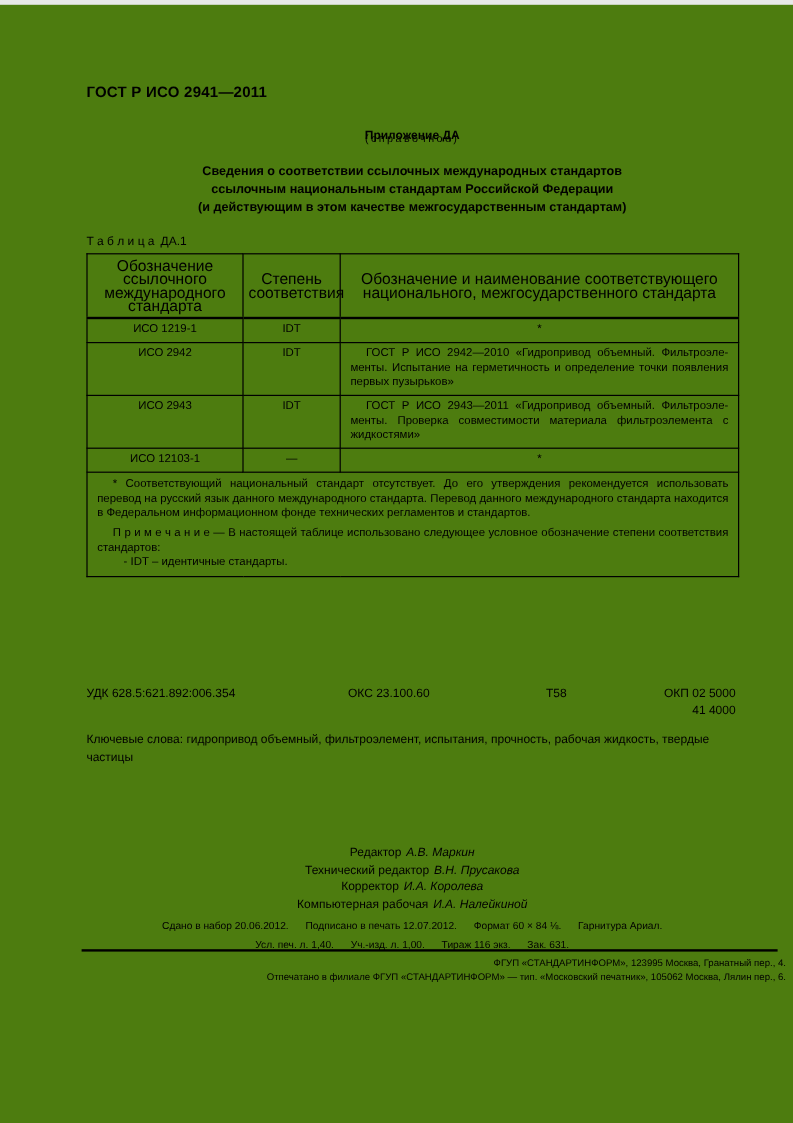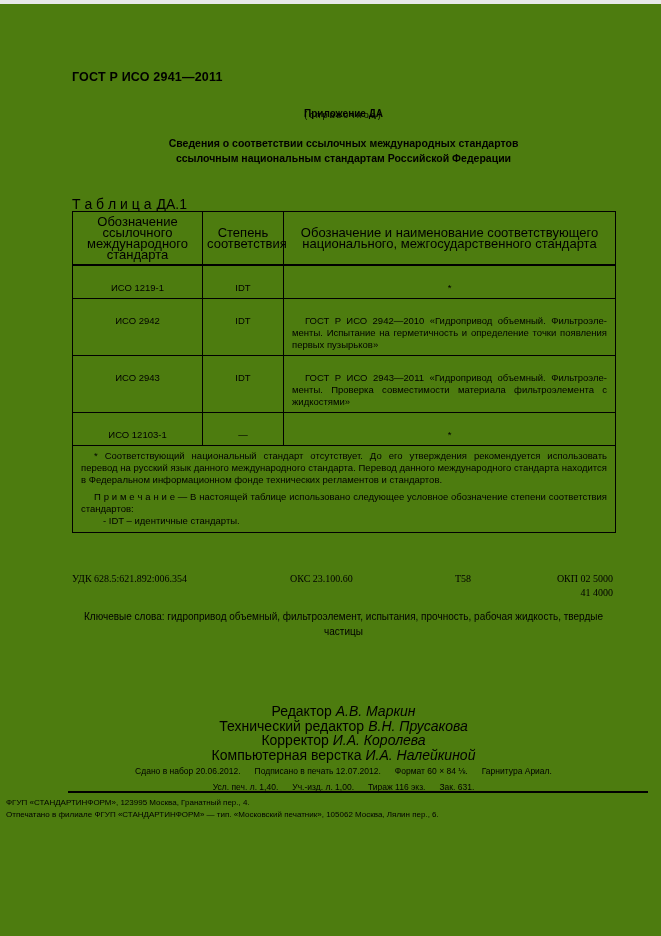--- a/index.html
+++ b/index.html
@@ -8,73 +8,74 @@
   .page {
     position:relative; width:661px; height:936px; background:#4d7c0f;
     margin:4px auto; overflow:hidden;
   }
   .abs { position:absolute; }
   .doc-code { left:72px; top:66px; font-size:12.5px; font-weight:bold; letter-spacing:0.2px; }
   .center-block { left:72px; width:543px; text-align:center; }
   .appendix-label { top:104px; font-size:10px; font-weight:bold; }
   .appendix-type  { top:106px; font-size:9px; font-weight:normal; letter-spacing:2px; }
   .title-block { top:132px; font-size:10.5px; font-weight:bold; line-height:14.8px; }
-  .table-caption { left:72px; top:192px; font-size:14px; }
+  .table-caption { left:72px; top:192px; font-size:10px; }
   .table-caption .cap-num { margin-left:5px; }
 
   table.std { left:72px; top:207px; width:543px; border-collapse:collapse; table-layout:fixed; }
   table.std th, table.std td { border:1px solid #000; }
   table.std thead th {
     border-bottom:2.5px solid #000; font-weight:normal; font-size:13px;
     line-height:11px; text-align:center; vertical-align:middle;
     padding:4px 4px; height:37px;
   }
   table.std td {
     font-size:9.5px; line-height:12px; vertical-align:top;
-    padding:16px 8px 4px;
+    padding:3px 8px 4px;
   }
   td.cc { text-align:center; }
   .jp { text-align:justify; text-indent:13px; hyphens:manual; }
   .fn-cell { padding:4px 8px 5px !important; }
   .fn-note { margin-top:5px; }
   .fn-item { padding-left:22px; }
 
-  .codes-row { left:72px; top:569px; width:543px; height:30px; font-size:10px;font-family:Liberation Serif, serif; }
+  .codes-row { left:72px; top:569px; width:543px; height:30px; font-size:10px; }
   .codes-row span { position:absolute; white-space:nowrap; }
   .code-udk { left:0; top:0; }
   .code-oks { left:218px; top:0; }
   .code-t   { left:383px; top:0; }
   .code-okp { right:2px; top:0; text-align:center; }
   .code-okp2 { right:2px; top:14px; text-align:right; }
 
-  .keywords { left:72px; top:606px; width:543px; font-size:10px; line-height:14.5px; text-align:center; }
+  .keywords { left:72px; top:606px; width:543px; font-size:10px; line-height:14.5px; text-align:left; }
 
-  .staff { top:700px; font-size:14px; line-height:14.6px; }
+  .staff { top:700px; font-size:10px; line-height:14.6px; }
   .staff .it { font-style:italic; margin-left:4px; }
   .print-block { top:759px; font-size:8.5px; line-height:16px; }
   .print-block span { margin:0 7px; white-space:nowrap; }
 
   .colophon-rule { left:68px; top:787px; width:580px; height:2px; background:#000; }
 
-  .publisher { left:6px; top:793px; width:649px; text-align:left; font-size:8px; line-height:11.8px; }
+  .publisher { left:6px; top:793px; width:649px; text-align:right; font-size:8px; line-height:11.8px; }
   .publisher .gap-seg { margin:0 18px; }
 </style>
 </head>
 <body>
 
 <div class="page">
 
   <div class="abs doc-code">ГОСТ Р ИСО 2941—2011</div>
 
   <div class="abs center-block appendix-label">Приложение ДА</div>
   <div class="abs center-block appendix-type">(справочное)</div>
 
   <div class="abs center-block title-block">
     <div>Сведения о соответствии ссылочных международных стандартов</div>
     <div>ссылочным национальным стандартам Российской Федерации</div>
+    <div>(и действующим в этом качестве межгосударственным стандартам)</div>
   </div>
 
   <div class="abs table-caption">
     <span>Т а б л и ц а</span><span class="cap-num">ДА.1</span>
   </div>
 
   <table class="abs std">
     <colgroup>
         <col style="width:130px">
         <col style="width:81px">
@@ -129,21 +130,21 @@
     <span class="code-okp">ОКП 02 5000</span>
     <span class="code-okp2">41 4000</span>
   </div>
 
   <div class="abs keywords">Ключевые слова: гидропривод объемный, фильтроэлемент, испытания, прочность, рабочая жидкость, твердые частицы</div>
 
   <div class="abs center-block staff">
     <div><span>Редактор</span><span class="it">А.В. Маркин</span></div>
     <div><span>Технический редактор</span><span class="it">В.Н. Прусакова</span></div>
     <div><span>Корректор</span><span class="it">И.А. Королева</span></div>
-    <div><span>Компьютерная верстка</span><span class="it">И.А. Налейкиной</span></div>
+    <div><span>Компьютерная рабочая</span><span class="it">И.А. Налейкиной</span></div>
   </div>
 
   <div class="abs center-block print-block">
     <div>
       <span>Сдано в набор 20.06.2012.</span><span>Подписано в печать 12.07.2012.</span><span>Формат 60 × 84 ⅛.</span><span>Гарнитура Ариал.</span>
     </div>
     <div>
       <span>Усл. печ. л. 1,40.</span><span>Уч.-изд. л. 1,00.</span><span>Тираж 116 экз.</span><span>Зак. 631.</span>
     </div>
   </div>

